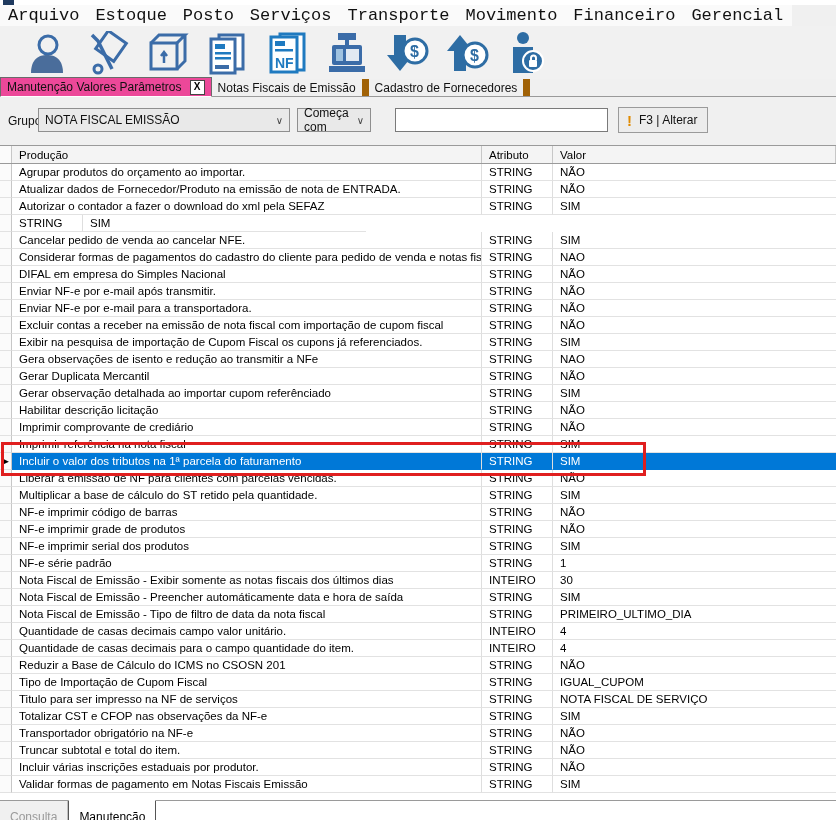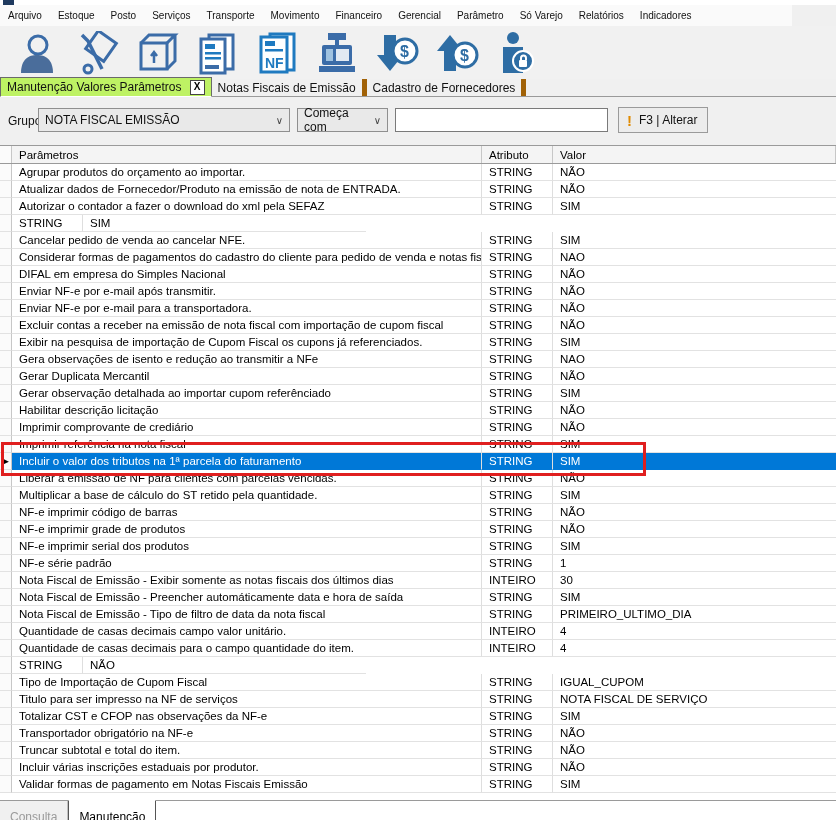--- a/index.html
+++ b/index.html
@@ -7,56 +7,56 @@
     width:836px;height:820px;position:relative;overflow:hidden;
     font-family:"Liberation Sans","DejaVu Sans",sans-serif;
     background:#f0f0f0;-webkit-font-smoothing:antialiased;
   }
   
   .titlebar{position:absolute;top:0;left:0;width:836px;height:5px;background:#ffffff;}
   .titlebar .winicon{position:absolute;left:3px;top:0;width:11px;height:5px;background:#1f3a5f;}
   
   .menubar{
     position:absolute;top:5px;left:0;width:792px;height:21px;background:#fafafa;
-    display:flex;align-items:center;font-size:10px;color:#111;white-space:nowrap;overflow:hidden;
+    display:flex;align-items:center;font-size:17px;color:#111;white-space:nowrap;overflow:hidden;font-family:Liberation Mono, monospace;
   }
   .menubar .mitem{padding:2px 8px;cursor:default;}
   
   .toolbar{
     position:absolute;top:26px;left:0;width:836px;height:53px;background:#f1f1f1;
-    display:flex;align-items:center;gap:10px;padding-left:12px;box-sizing:border-box;
+    display:flex;align-items:center;gap:10px;padding-left:22px;box-sizing:border-box;
   }
   .tbtn{width:50px;height:48px;display:flex;align-items:center;justify-content:center;}
   .tbtn svg{display:block;}
   
   .tabstrip{
     position:absolute;top:79px;left:0;width:836px;height:18px;background:#f0f0f0;
     display:flex;align-items:flex-end;font-size:12px;color:#111;
     border-bottom:1px solid #9a9a9a;box-sizing:border-box;
   }
-  .ttab{display:flex;align-items:center;height:17px;padding:0 6px;border-right:5px solid #a16207;}
+  .ttab{display:flex;align-items:center;height:17px;padding:0 6px;border-right:7px solid #a16207;}
   .ttab.active{
-    background:#bef264;border:1px solid #6a6a6a;border-bottom:1px solid #ffffff;
+    background:#ec4899;border:1px solid #6a6a6a;border-bottom:1px solid #ffffff;
     height:18px;margin-bottom:-1px;position:relative;z-index:2;border-right:1px solid #6a6a6a;
   }
   .closebox{
     display:inline-flex;align-items:center;justify-content:center;
     width:13px;height:13px;margin-left:8px;border:1px solid #444;background:#fff;
     font-size:10px;font-weight:bold;line-height:1;color:#000;
   }
   
   .filterbar{position:absolute;top:97px;left:0;width:836px;height:48px;background:#f0f0f0;}
   .flabel{position:absolute;left:8px;top:17px;font-size:12px;color:#111;}
   .dropdown{
     position:absolute;top:11px;height:24px;background:#e9e9e9;border:1px solid #8f8f8f;
     box-sizing:border-box;display:flex;align-items:center;font-size:12px;color:#111;
     padding:0 6px;justify-content:space-between;
   }
   .dd-group{left:38px;width:252px;}
-  .dd-mode{left:297px;width:91px;}
+  .dd-mode{left:297px;width:74px;}
   .chev{font-size:10px;color:#444;margin-left:6px;}
   .searchbox{
     position:absolute;left:395px;top:11px;width:213px;height:24px;box-sizing:border-box;
     border:1px solid #7a7a7a;background:#ffffff;font-size:12px;padding:0 4px;
     font-family:"Liberation Sans","DejaVu Sans",sans-serif;
   }
   .alterbtn{
     position:absolute;left:618px;top:10px;height:26px;padding:0 10px 0 8px;
     background:#ececec;border:1px solid #9a9a9a;box-sizing:border-box;
     display:flex;align-items:center;gap:7px;font-size:12px;color:#111;cursor:default;
@@ -225,21 +225,21 @@
   <input class="searchbox" value="" style="">
   <div class="alterbtn">
     <span class="bang">!</span>
     <span>F3 | Alterar</span>
   </div>
 </div>
 
 <div class="grid">
   <div class="gheader">
     <div class="hcell c-gutter"></div>
-    <div class="hcell c-param">Parâmetros</div>
+    <div class="hcell c-param">Produção</div>
     <div class="hcell c-attr">Atributo</div>
     <div class="hcell c-val">Valor</div>
   </div>
   <div class="gbody" id="gbody">
     <div class="grow">
         <div class="gcell c-gutter"></div>
         <div class="gcell c-param">Agrupar produtos do orçamento ao importar.</div>
         <div class="gcell c-attr">STRING</div>
         <div class="gcell c-val">NÃO</div>
       </div>
@@ -407,20 +407,21 @@
         <div class="gcell c-val">4</div>
       </div>
       <div class="grow">
         <div class="gcell c-gutter"></div>
         <div class="gcell c-param">Quantidade de casas decimais para o campo quantidade do item.</div>
         <div class="gcell c-attr">INTEIRO</div>
         <div class="gcell c-val">4</div>
       </div>
       <div class="grow">
         <div class="gcell c-gutter"></div>
+        <div class="gcell c-param">Reduzir a Base de Cálculo do ICMS no CSOSN 201</div>
         <div class="gcell c-attr">STRING</div>
         <div class="gcell c-val">NÃO</div>
       </div>
       <div class="grow">
         <div class="gcell c-gutter"></div>
         <div class="gcell c-param">Tipo de Importação de Cupom Fiscal</div>
         <div class="gcell c-attr">STRING</div>
         <div class="gcell c-val">IGUAL_CUPOM</div>
       </div>
       <div class="grow">

